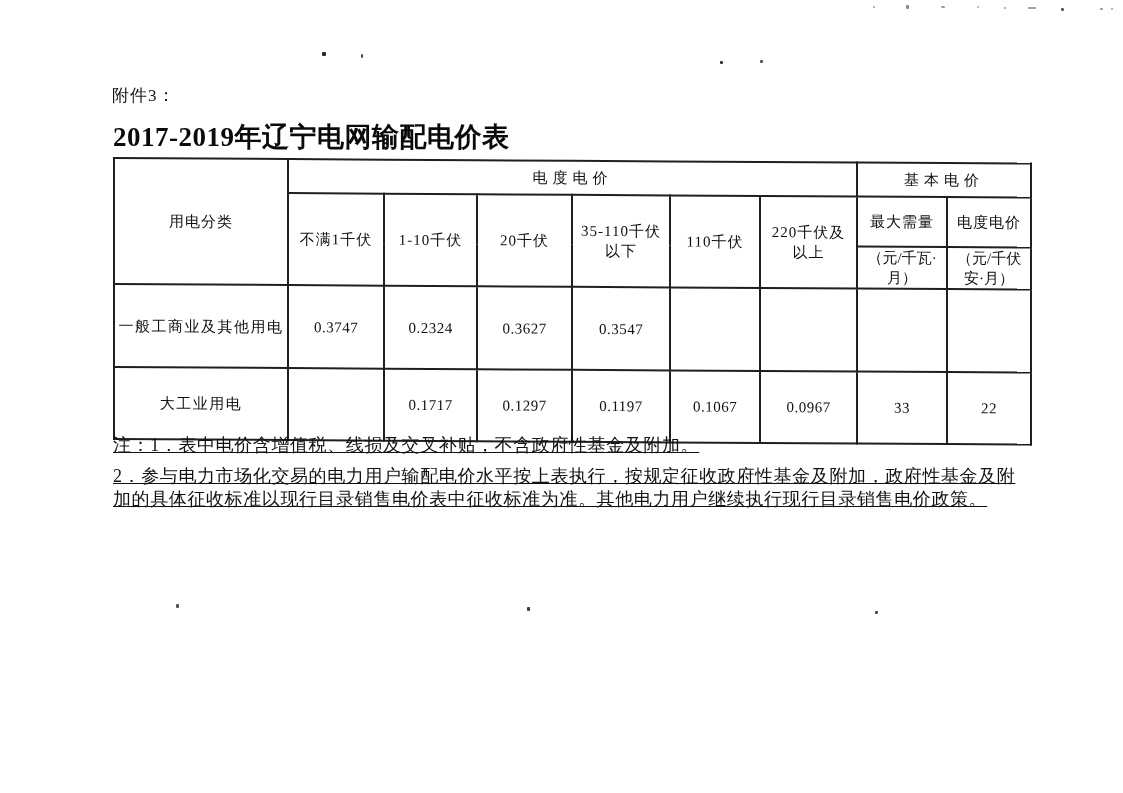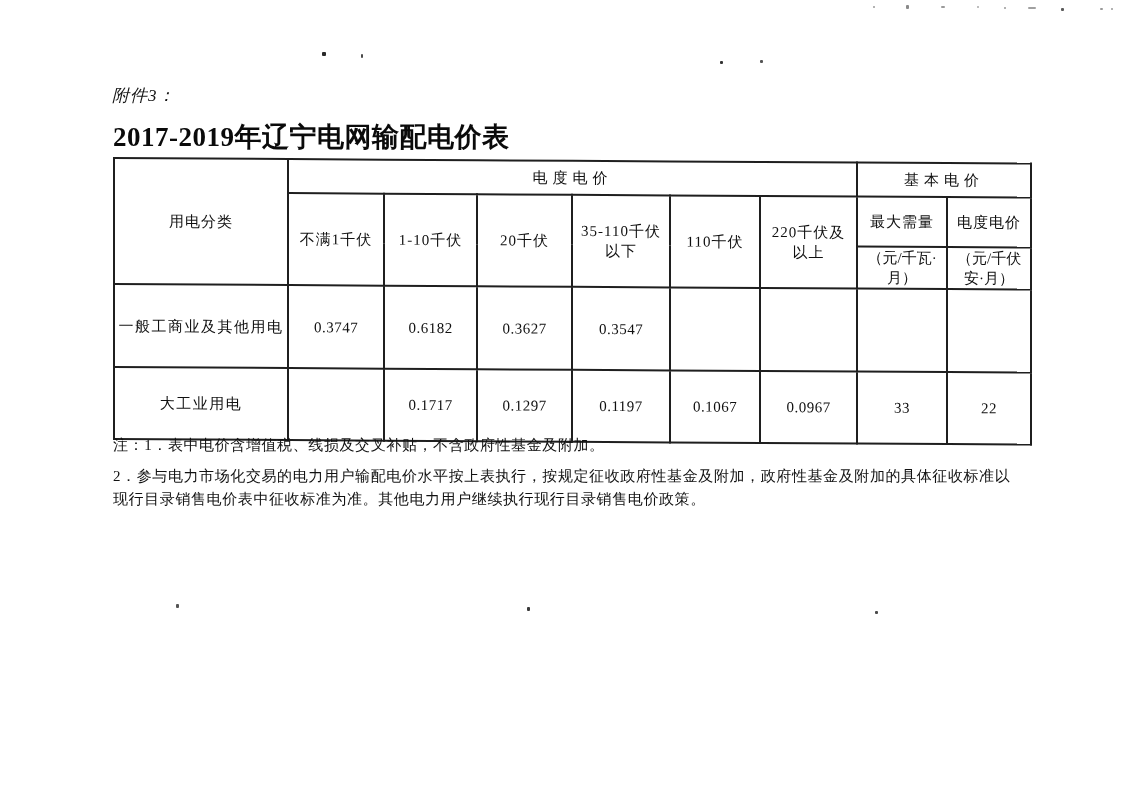--- a/index.html
+++ b/index.html
@@ -7,21 +7,21 @@
     width:1123px;height:793px;
     background:#ffffff;
     position:relative;
     overflow:hidden;
     font-family:"Liberation Serif","DejaVu Serif",serif;
     color:#111;
     -webkit-font-smoothing:antialiased;
   }
   .attachment{
     position:absolute;left:112px;top:84px;
-    font-size:17px;letter-spacing:1px;color:#151515;font-style:italic;
+    font-size:17px;letter-spacing:1px;color:#151515;
   }
   .doc-title{
     position:absolute;left:113px;top:119px;width:917px;
     text-align:left;font-weight:bold;font-size:27px;
     letter-spacing:0.5px;color:#0a0a0a;
   }
   table.tariff{
     position:absolute;left:113px;top:157px;width:917px;
     border-collapse:collapse;table-layout:fixed;
     transform:skewY(0.35deg);transform-origin:0 0;
@@ -32,21 +32,21 @@
     font-size:15px;line-height:20px;color:#101010;
     padding:0 3px;overflow:hidden;
   }
   td.group-head{letter-spacing:5px;font-size:15px;}
   td.col-head{letter-spacing:1px;}
   td.unit-cell{font-size:14px;padding:0;letter-spacing:0;line-height:18px;border-radius:7px;}
   td.cat-cell{text-align:left;padding:0 2px 0 5px;letter-spacing:1.5px;}
   td.val-cell{letter-spacing:0.5px;margin-left:23px;}
   .notes{
     position:absolute;left:113px;top:434px;width:906px;
-    font-size:15px;line-height:23px;letter-spacing:0.6px;color:#121212;
+    font-size:18px;line-height:23px;letter-spacing:0.6px;color:#121212;text-decoration:underline;
   }
   .notes p{margin:0 0 8px 0;}
   .speck{position:absolute;border-radius:1px;}
 </style>
 </head>
 <body>
 
 <div class="speck" style="left:322px;top:52px;width:4px;height:4px;background:#2a2a2a;"></div>
 <div class="speck" style="left:361px;top:54px;width:2px;height:4px;background:#4a4a4a;"></div>
 <div class="speck" style="left:720px;top:61px;width:3px;height:3px;background:#333;"></div>
@@ -96,21 +96,21 @@
     <td class="col-head">最大需量</td>
     <td class="col-head">电度电价</td>
   </tr>
   <tr style="height:28px">
     <td class="unit-cell">（元/千瓦·月）</td>
     <td class="unit-cell">（元/千伏安·月）</td>
   </tr>
   <tr style="height:83px">
     <td class="cat-cell">一般工商业及其他用电</td>
     <td class="val-cell">0.3747</td>
-    <td class="val-cell">0.6182</td>
+    <td class="val-cell">0.2324</td>
     <td class="val-cell">0.3627</td>
     <td class="val-cell">0.3547</td>
     <td class="val-cell"></td>
     <td class="val-cell"></td>
     <td class="val-cell"></td>
     <td class="val-cell"></td>
   </tr>
   <tr style="height:72px">
     <td class="cat-cell">大工业用电</td>
     <td class="val-cell"></td>

